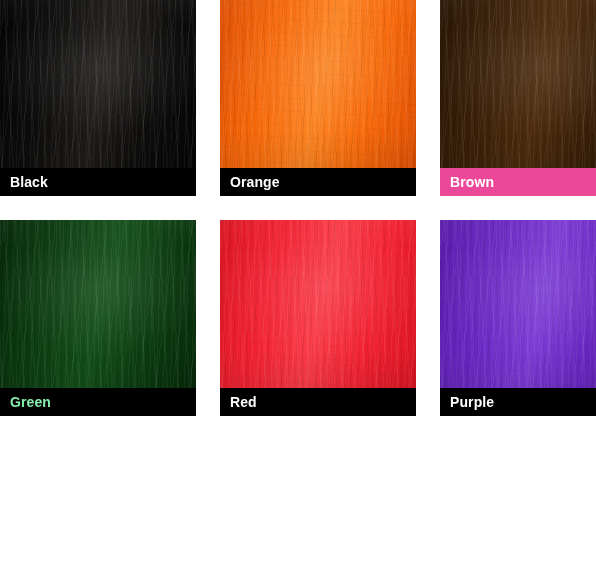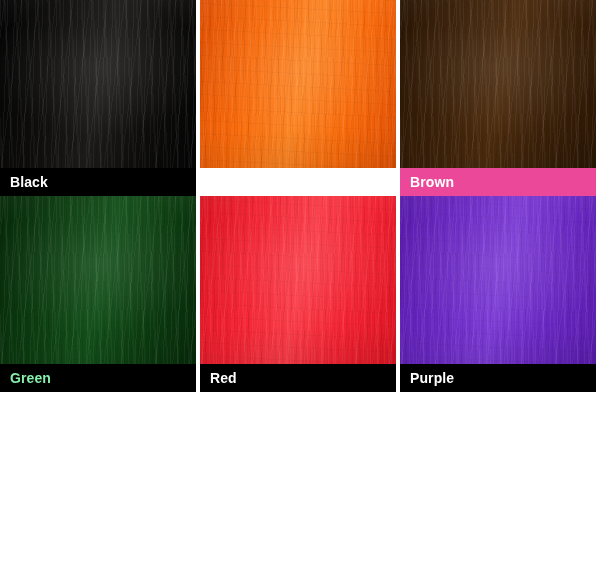--- a/index.html
+++ b/index.html
@@ -18,20 +18,21 @@
 
   #swatch-grid {
     display: grid;
     grid-template-columns: 196px 196px 196px;
     grid-template-rows: 196px 196px 183px;
     column-gap: 4px;
     row-gap: 0px;
     width: 596px;
     height: 470px;
     background: #ffffff;
+    gap: 24px;
   }
 
   .swatch {
     position: relative;
     overflow: hidden;
     background: #ffffff;
     display: block;
   }
 
   .swatch.empty {
@@ -169,20 +170,23 @@
   </div>
 
   <div class="swatch">
     <div class="swatch-color">
       <div class="base" style="background: linear-gradient(103deg, rgb(226, 81, 4) 0%, rgb(249, 106, 10) 28%, rgb(253, 132, 34) 52%, rgb(249, 106, 10) 74%, rgb(226, 81, 4) 100%);"></div>
       <div class="fiber-a"></div>
       <div class="fiber-b"></div>
       <div class="fiber-c"></div>
       <div class="shade"></div>
     </div>
+    <div class="swatch-label" style="background: rgb(0, 0, 0);">
+      <span class="swatch-label-text" style="color: rgb(255, 255, 255);">Orange</span>
+    </div>
   </div>
 
   <div class="swatch">
     <div class="swatch-color">
       <div class="base" style="background: linear-gradient(103deg, rgb(42, 22, 4) 0%, rgb(59, 32, 8) 28%, rgb(76, 43, 13) 52%, rgb(59, 32, 8) 74%, rgb(42, 22, 4) 100%);"></div>
       <div class="fiber-a"></div>
       <div class="fiber-b"></div>
       <div class="fiber-c"></div>
       <div class="shade"></div>
     </div>

